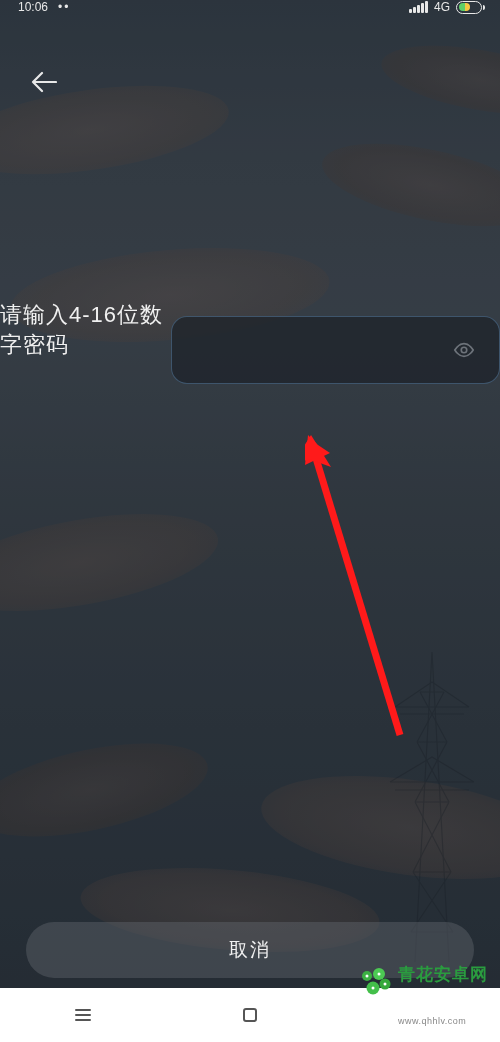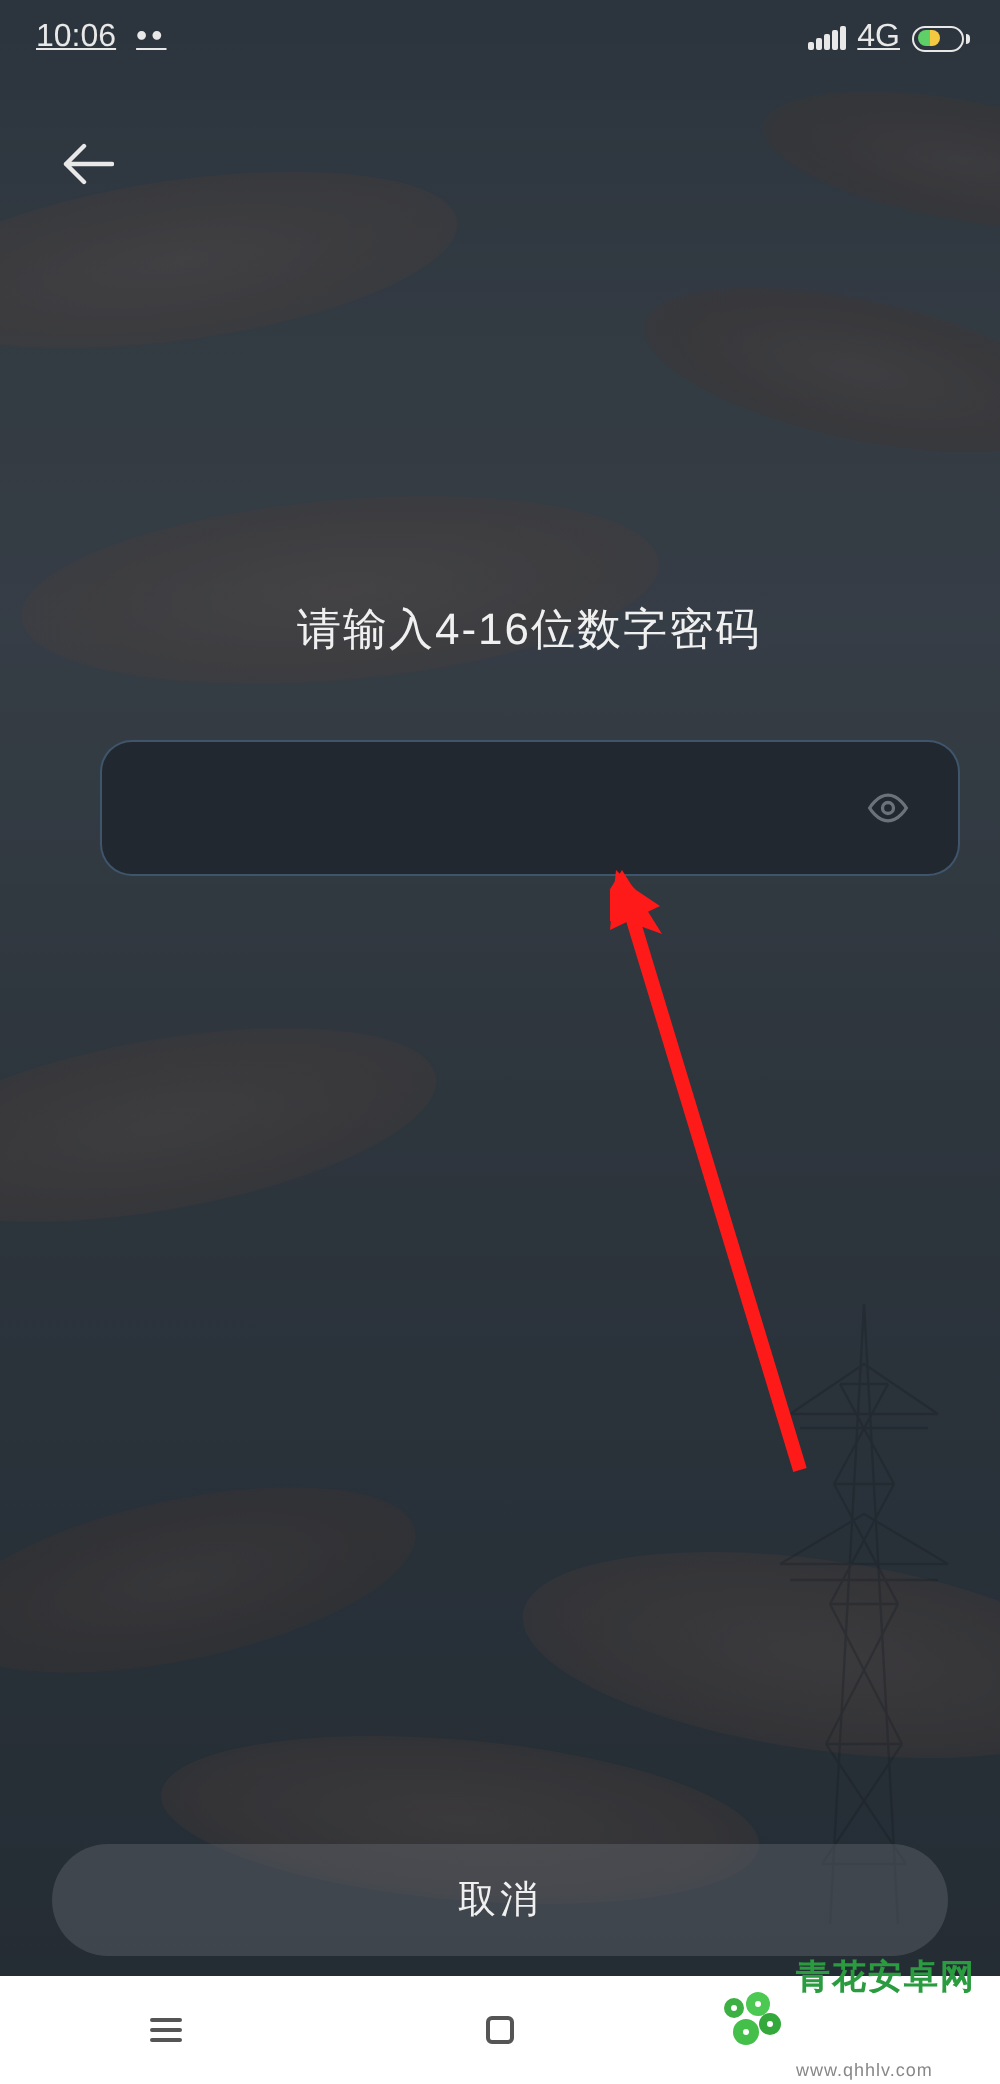--- a/index.html
+++ b/index.html
@@ -60,26 +60,25 @@
     }
 
     .status-bar {
       position: absolute;
       top: 0;
       left: 0;
       right: 0;
       height: 38px;
       display: flex;
       justify-content: space-between;
-      align-items: center;
+      align-items: flex-start;
       padding: 0 18px;
       color: #e8e8e8;
-      font-size: 16px;
+      font-size: 12px;
       z-index: 10;
-      text-decoration: underline;
     }
     .status-left { display: flex; align-items: center; gap: 10px; }
     .status-right { display: flex; align-items: center; gap: 6px; }
     .signal-bars { display: flex; align-items: flex-end; gap: 1.5px; height: 12px; }
     .signal-bars span { width: 2.5px; background: #e8e8e8; border-radius: 1px; }
     .signal-bars span:nth-child(1) { height: 4px; }
     .signal-bars span:nth-child(2) { height: 6px; }
     .signal-bars span:nth-child(3) { height: 8px; }
     .signal-bars span:nth-child(4) { height: 10px; }
     .signal-bars span:nth-child(5) { height: 12px; }
@@ -124,24 +123,23 @@
       cursor: pointer;
     }
     .back-button svg { width: 26px; height: 22px; }
 
     .content {
       position: absolute;
       top: 300px;
       left: 0;
       right: 0;
       display: flex;
-      flex-direction: column;
+      flex-direction: row;
       align-items: center;
       z-index: 10;
-      margin-left: 29px;
     }
     .prompt {
       color: #f0f0f0;
       font-size: 22px;
       font-weight: 400;
       margin-bottom: 40px;
       letter-spacing: 1px;
     }
     .input-wrap {
       width: 430px;
@@ -225,24 +223,23 @@
       width: 40px;
       height: 40px;
       display: flex;
       align-items: center;
       justify-content: center;
       cursor: pointer;
     }
 
     .watermark {
       position: absolute;
-      bottom: 1px;
+      bottom: 15px;
       right: 12px;
       display: flex;
-      align-items: center;
       gap: 5px;
       z-index: 25;
     }
     .watermark-logo {
       width: 34px;
       height: 34px;
       position: relative;
     }
     .watermark-text {
       display: flex;

